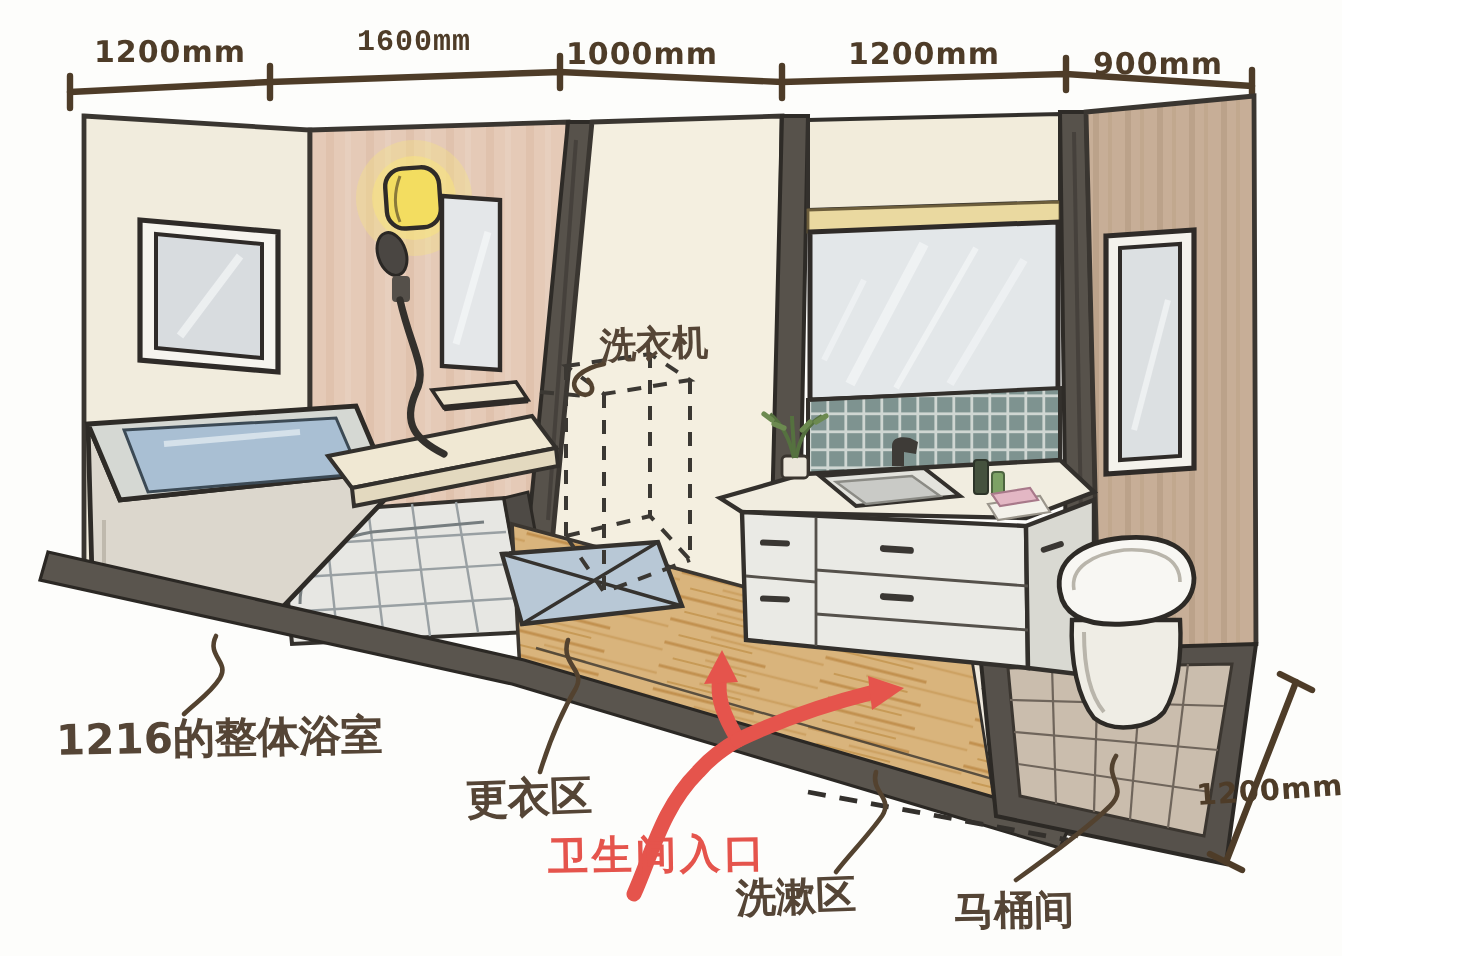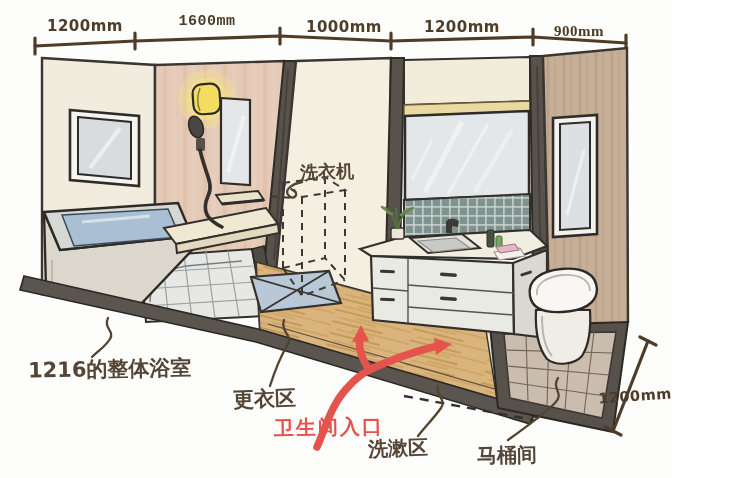--- a/index.html
+++ b/index.html
@@ -275,23 +275,23 @@
 
   <g stroke="#4e3c28" stroke-width="3.2" stroke-linecap="round">
     <path d="M648,341 L613,431"></path>
     <path d="M640,337 L656,345"></path>
     <path d="M605,427 L621,435"></path>
   </g>
 </svg>
 
 <div class="label dim" style="left:45px;top:17px;">1200mm</div>
 <div class="label dim" style="left:167px;top:13px;font-family:Liberation Mono, monospace;">1600mm</div>
-<div class="label dim" style="left:304px;top:18px;text-align:center;">1000mm</div>
+<div class="label dim" style="left:281px;top:18px;text-align:center;">1000mm</div>
 <div class="label dim" style="left:422px;top:18px;">1200mm</div>
-<div class="label dim" style="left:539px;top:23px;font-family:Liberation Serif, serif;">900mm</div>
+<div class="label dim" style="left:539px;top:23px;">900mm</div>
 <div class="label dim" style="left:590px;top:388px;width:90px;transform:rotate(-4deg);font-size:14.5px;">1200mm</div>
 
 <div class="label zh" style="left:300px;top:160px;font-size:18px;transform:rotate(-2deg);">洗衣机</div>
 <div class="label zh" style="left:28px;top:355px;font-size:21px;transform:rotate(-1deg);">1216的整体浴室</div>
 <div class="label zh" style="left:233px;top:385px;font-size:21px;transform:rotate(-2deg);">更衣区</div>
 <div class="label red" style="left:274px;top:414px;transform:rotate(-1deg);">卫生间入口</div>
 <div class="label zh" style="left:368px;top:435px;font-size:20px;transform:rotate(-2deg);">洗漱区</div>
 <div class="label zh" style="left:477px;top:442px;font-size:20px;transform:rotate(-1deg);">马桶间</div>
 
 </div>

